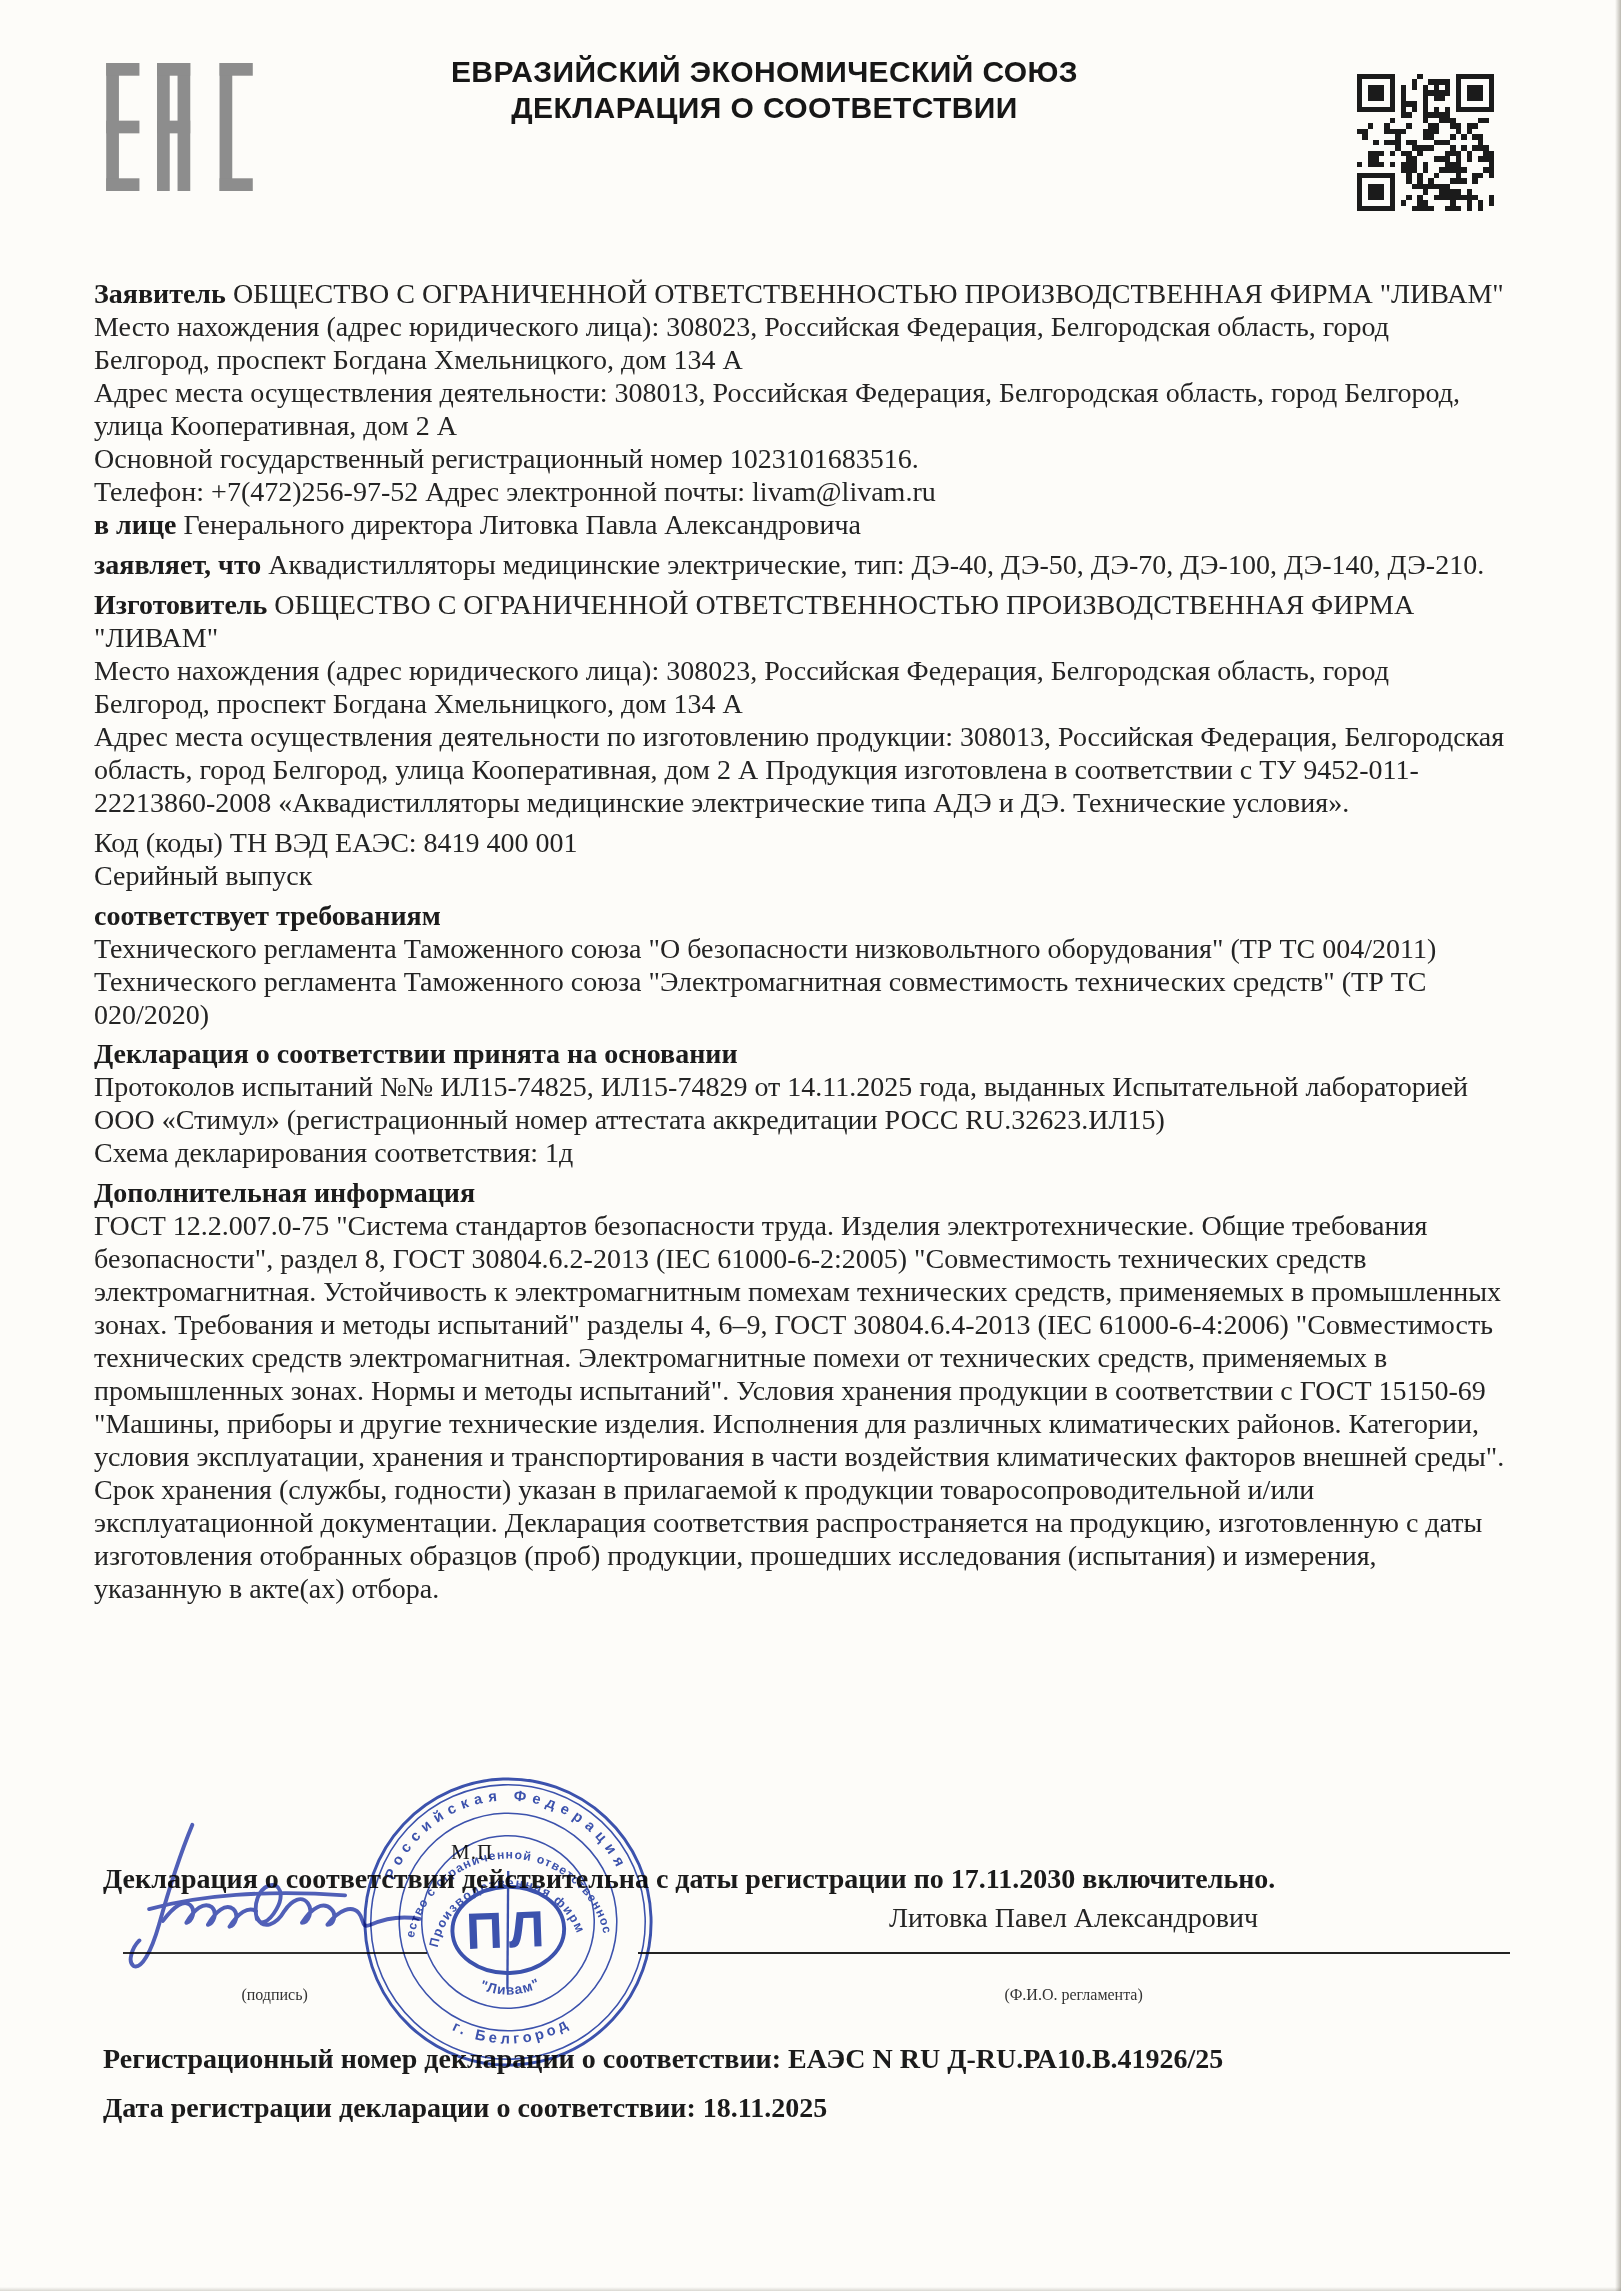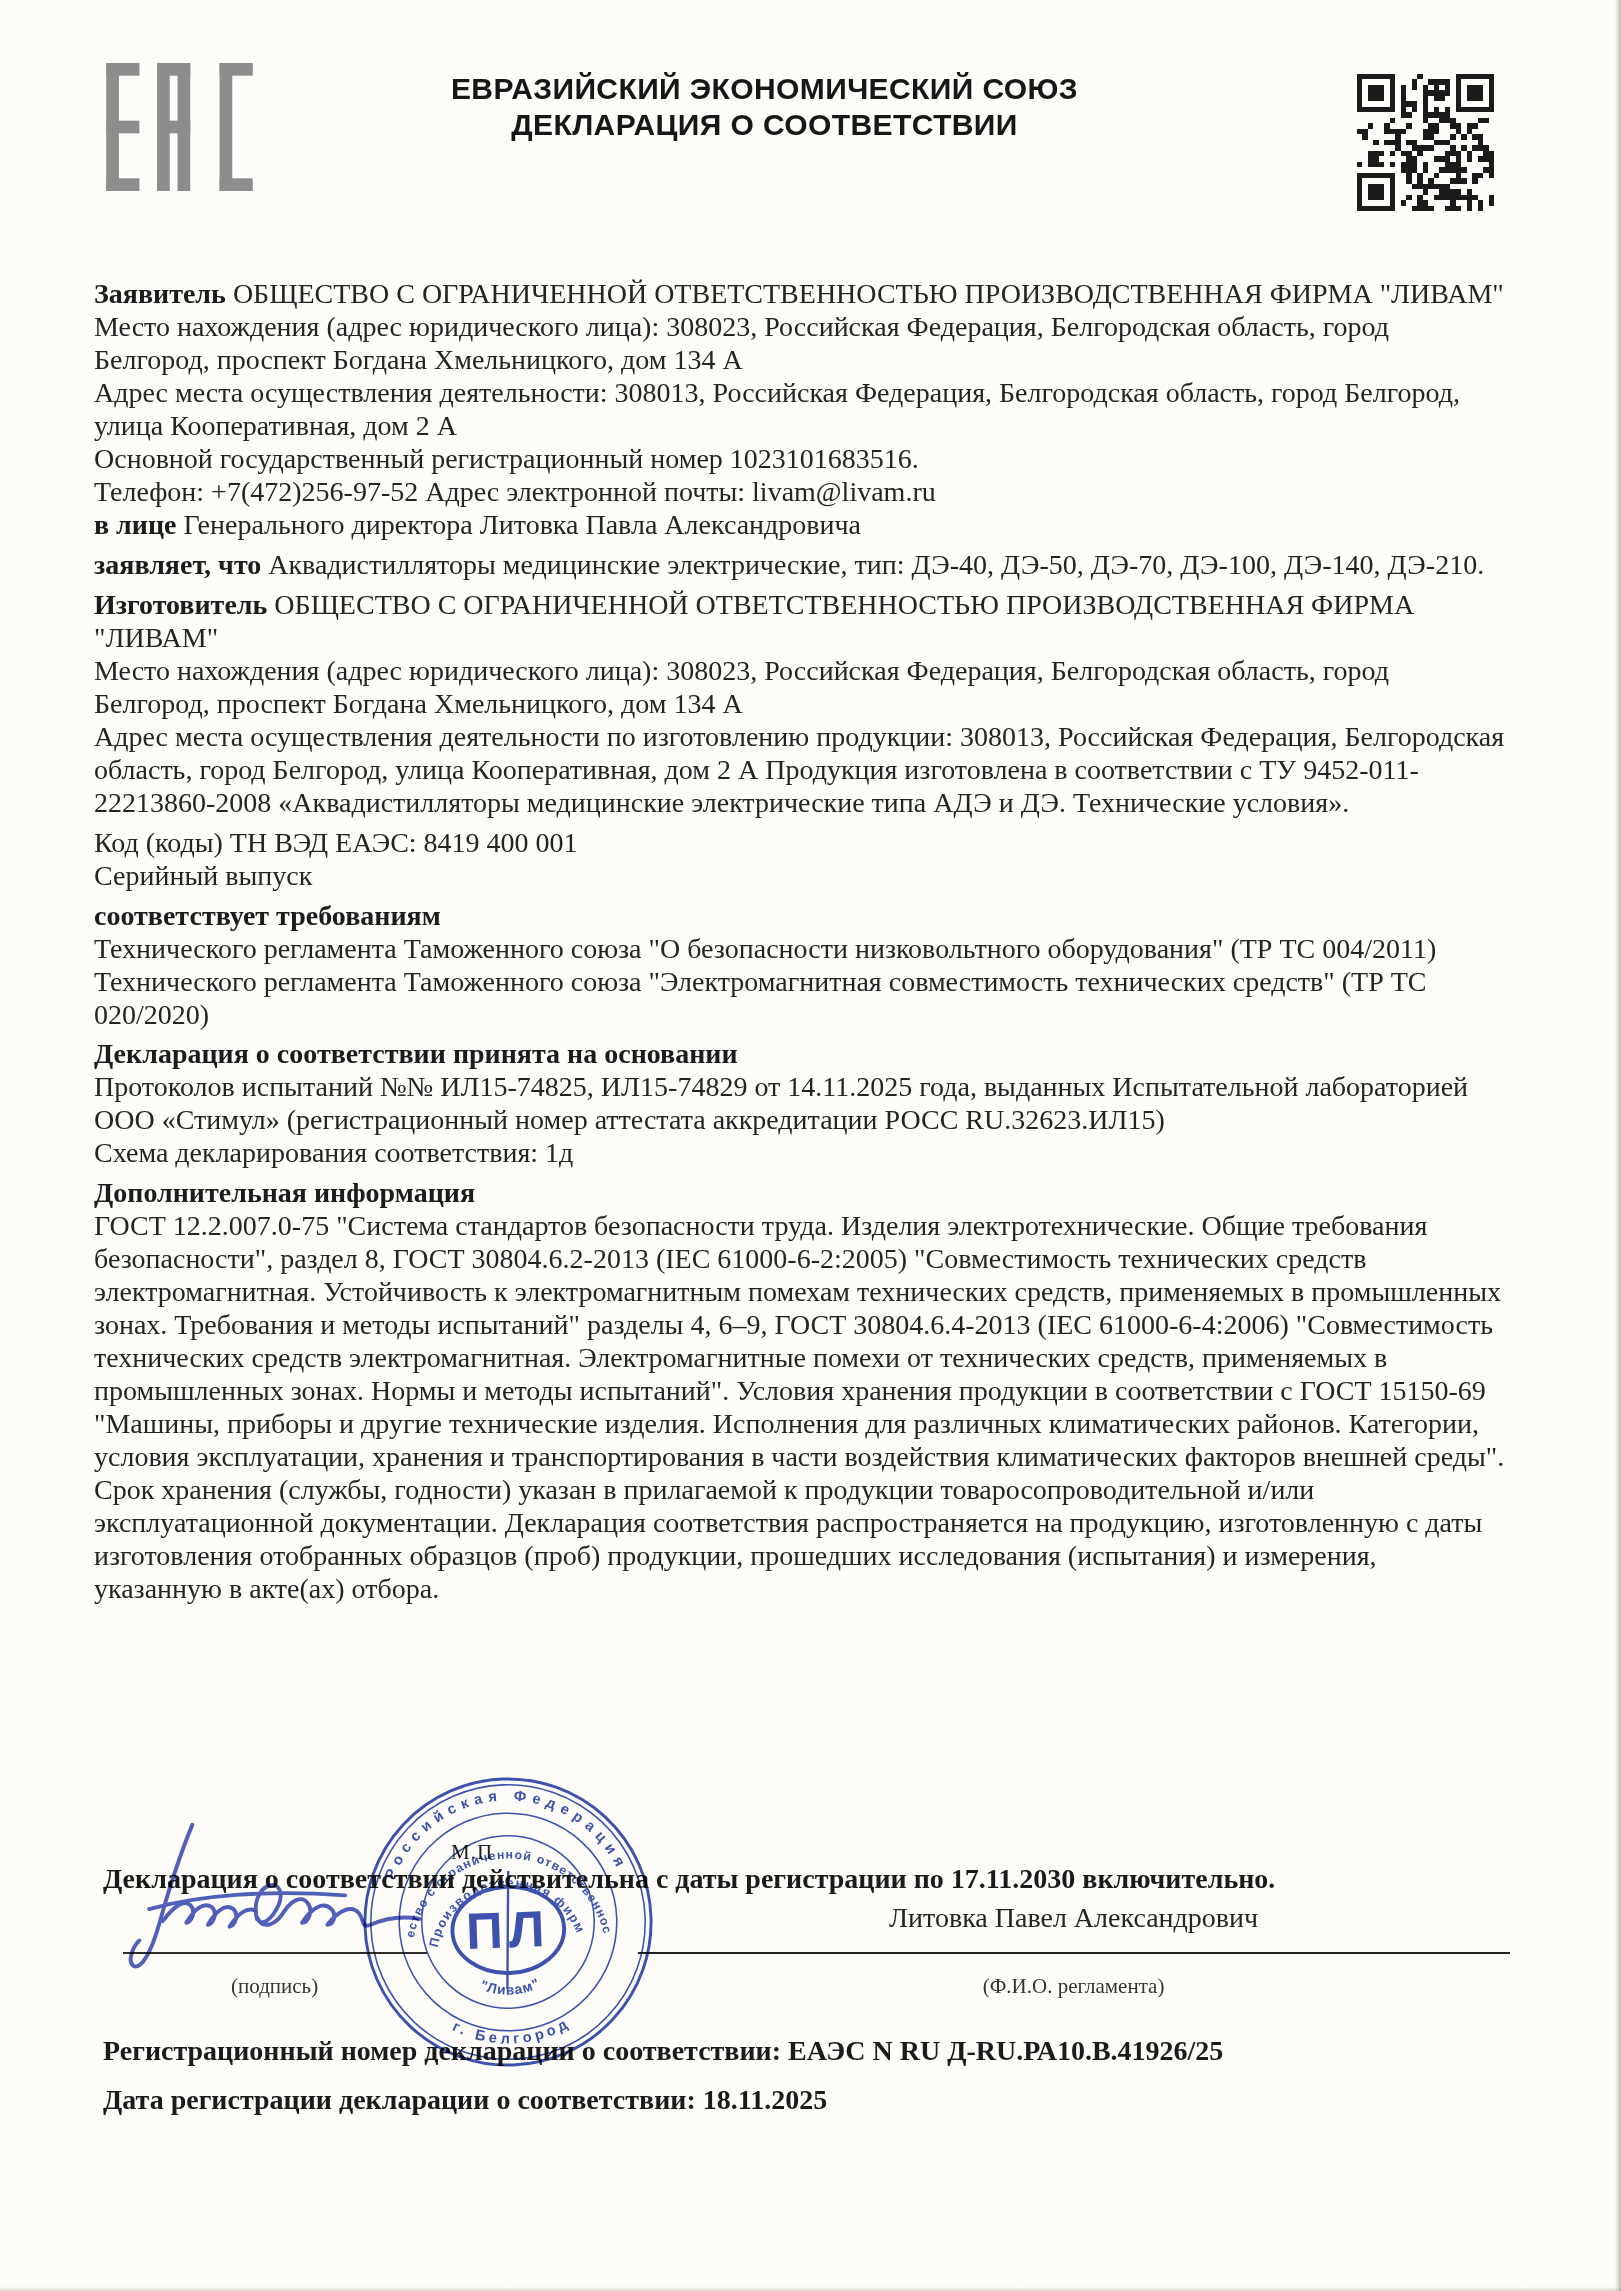--- a/index.html
+++ b/index.html
@@ -13,21 +13,21 @@
   }
   
   .scan-edge-right{position:absolute;right:0;top:0;bottom:0;width:5.9px;
     background:linear-gradient(to right,rgba(0,0,0,0),rgba(90,85,70,.40));}
   .scan-edge-bottom{position:absolute;left:0;right:0;bottom:0;height:4.9px;
     background:linear-gradient(to bottom,rgba(0,0,0,0),rgba(90,85,70,.28));}
 
   
   .eac-logo{position:absolute;left:106px;top:63px;width:147px;height:128px;}
   .doc-title{
-    position:absolute;left:294px;top:71px;width:941px;
+    position:absolute;left:294px;top:54px;width:941px;
     text-align:center;
     font-family:"Liberation Sans","DejaVu Sans",sans-serif;
     font-weight:bold;font-size:30px;line-height:36px;
     color:#171717;letter-spacing:0.4px;
   }
   .qr-box{position:absolute;left:1357px;top:74px;width:137px;height:137px;}
   .qr-box svg{width:137px;height:137px;}
 
   
   .doc-body{
@@ -42,21 +42,21 @@
   .doc-footer{
     position:absolute;left:103px;top:1862px;width:1416px;
     font-size:28px;line-height:33px;
   }
   .doc-footer .bold{font-weight:bold;color:#1b1b1b;margin:0;}
   .sigrow{display:flex;margin-top:5.9px;}
   .sigcol{display:flex;flex-direction:column;gap:18px;}
   .sigcol .topline{height:33px;font-size:28px;text-align:center;white-space:nowrap;}
   .sigcol .rule{border-top:2px solid #2e2e2e;}
   .sigcol.right .rule{border-top:2.9px solid #222;}
-  .sigcol .caption{font-size:21px;line-height:25.5px;text-align:center;color:#333;margin-top:2px;}
+  .sigcol .caption{font-size:16px;line-height:25.5px;text-align:center;color:#333;margin-top:10px;}
   .sigcol.left{width:304px;margin-left:19.6px;}
   .sigcol.right{width:872px;margin-left:211px;}
   .regnum{margin-top:35px !important;}
   .regdate{margin-top:15.7px !important;}
 
   
   .mp-mark{position:absolute;left:451px;top:1840px;font-size:21px;color:#1d1d1d;
     font-family:Liberation Serif, serif;letter-spacing:1px;z-index:2;}
 
   

